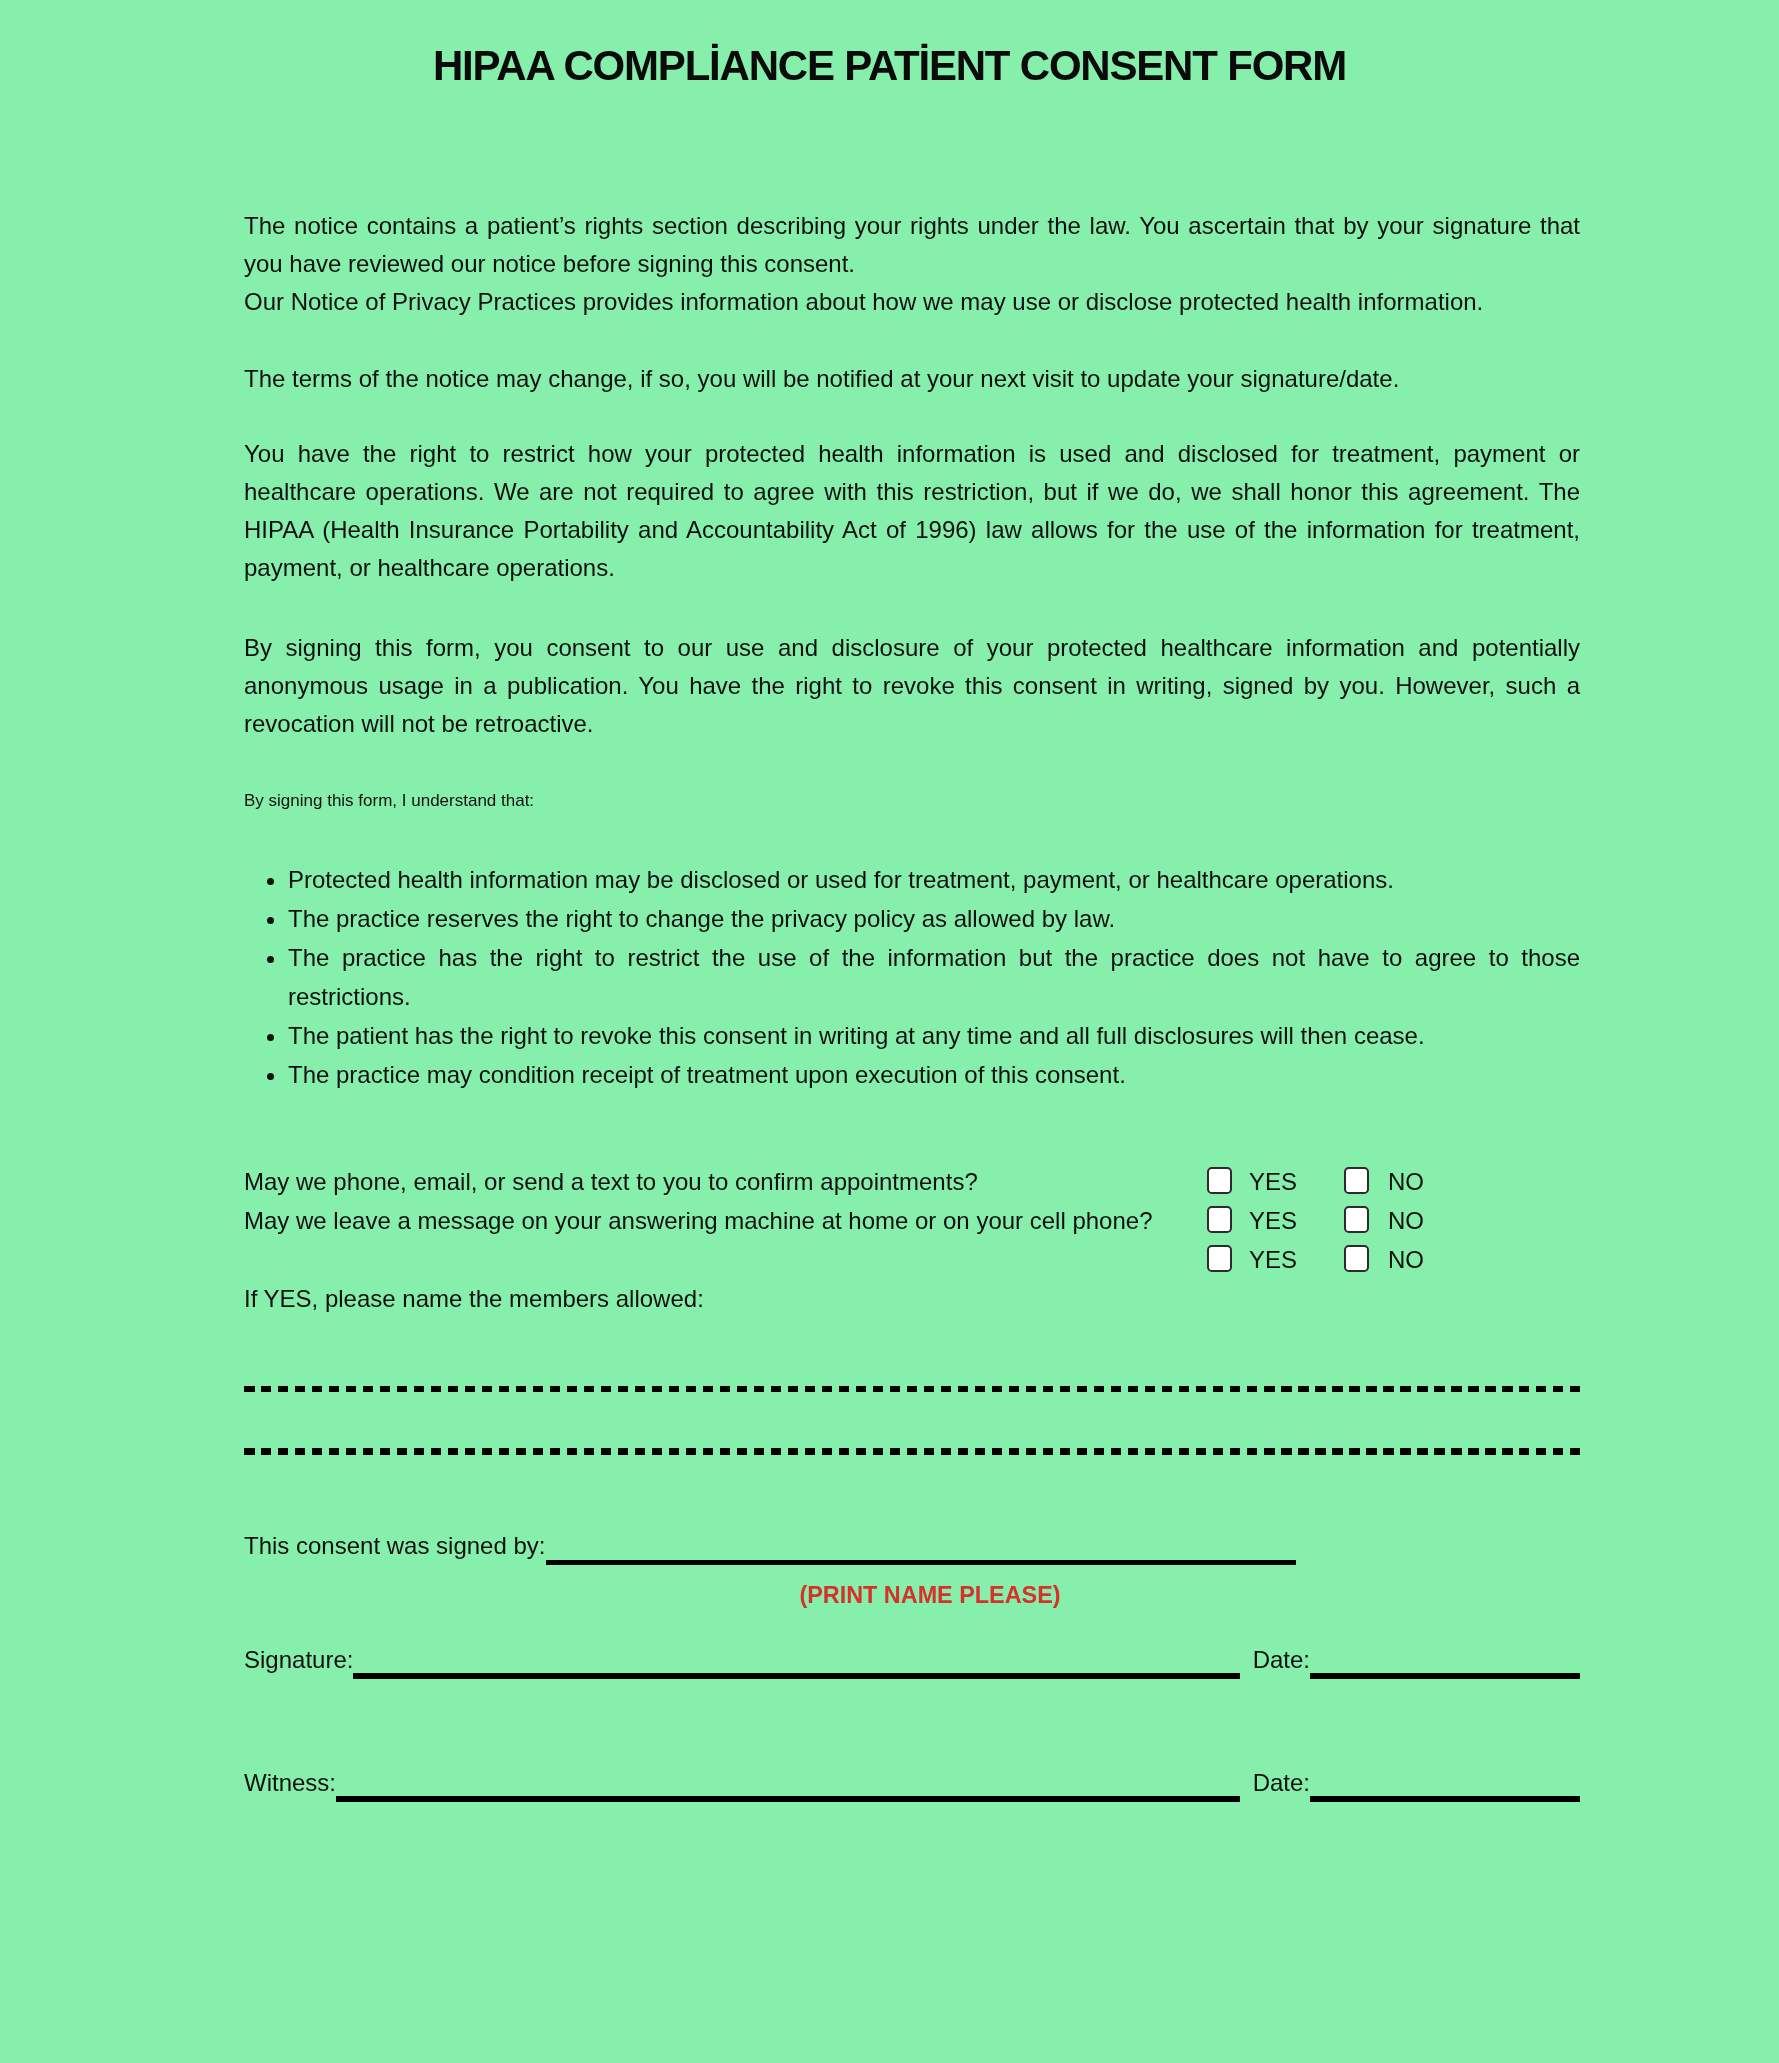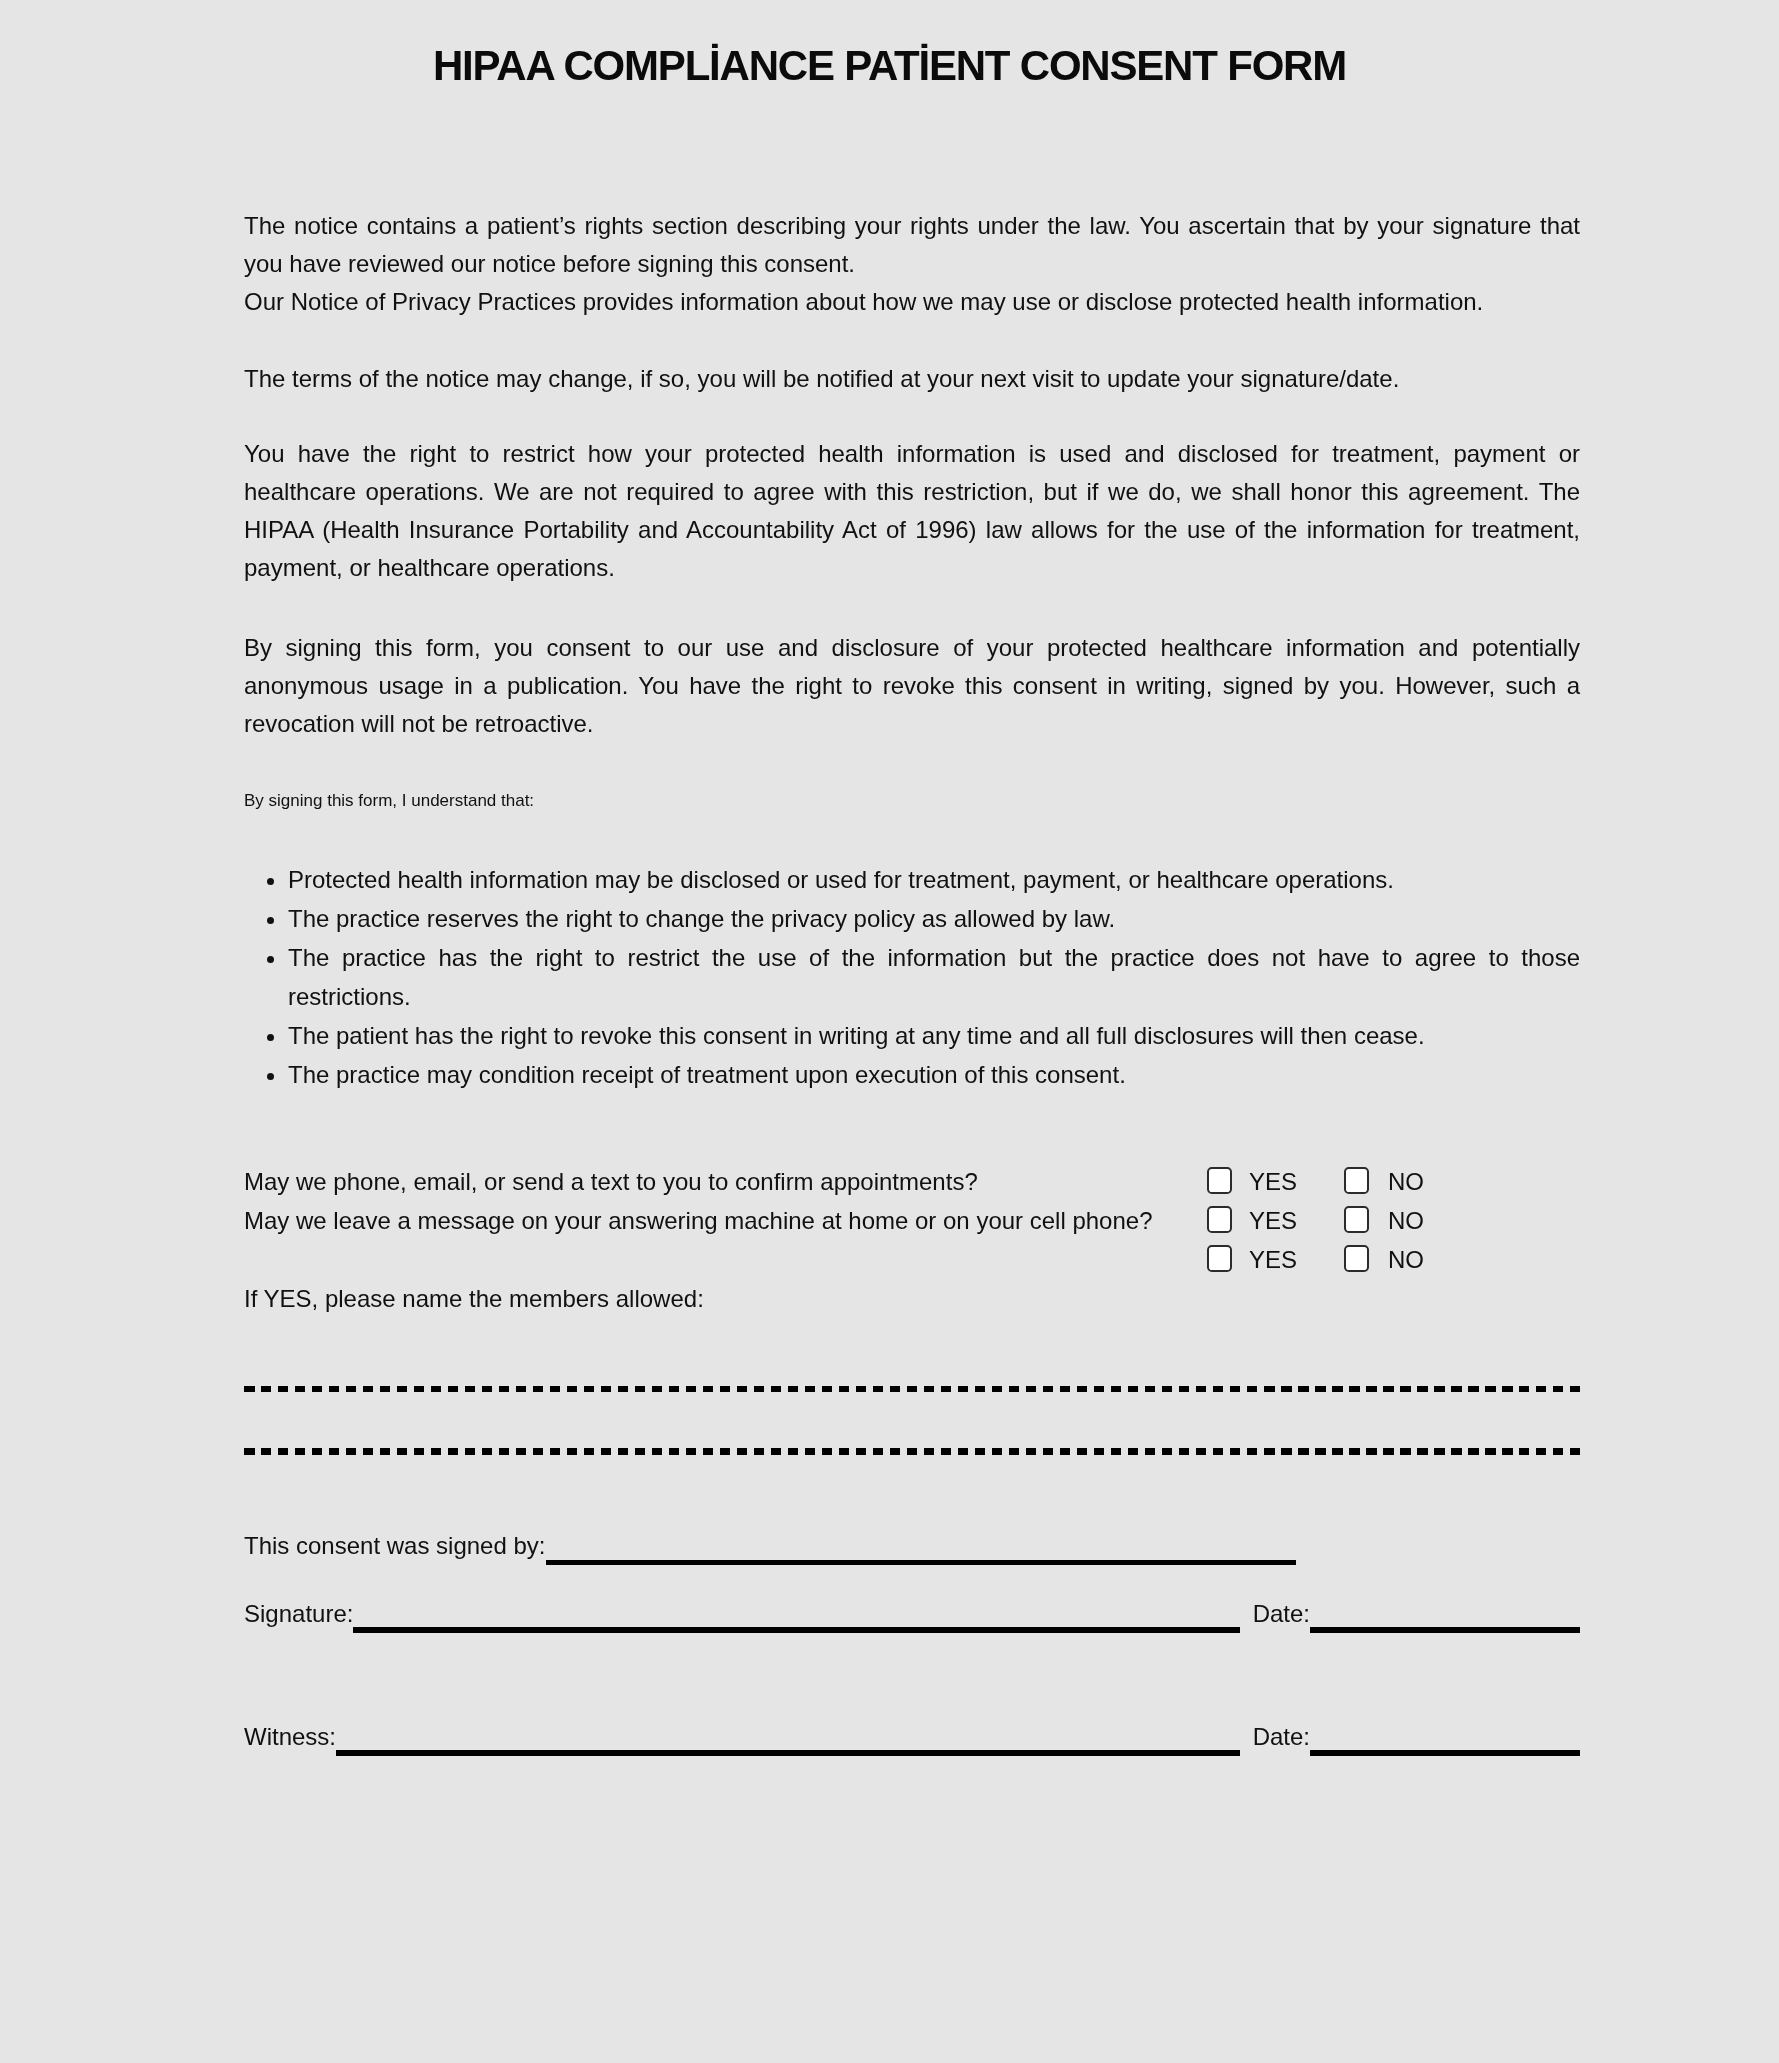--- a/index.html
+++ b/index.html
@@ -1,20 +1,20 @@
 <!DOCTYPE html>
 <html style="font-size:13px"><head>
 <meta charset="utf-8">
 <style>
   html, body { margin: 0; padding: 0; background: #ffffff; }
   .page {
     position: relative;
     width: 1779px;
     height: 2064px;
-    background: #e5e5e5;
+    background: #86efac;
     font-family: "Liberation Sans", sans-serif;
     font-size: 24px;
     color: #111111;
     overflow: hidden;
   }
   .form-title {
     position: absolute;
     top: 42px;
     left: 0;
     width: 1779px;
@@ -172,20 +172,21 @@
       <div class="if-yes">If YES, please name the members allowed:</div>
     </div>
 
     <div class="dash-line dash-1"></div>
     <div class="dash-line dash-2"></div>
 
     <div class="consent-row">
       <span class="lbl">This consent was signed by:</span>
       <span class="fill-line name-line"></span>
     </div>
+    <div class="print-hint" style="color: rgb(216, 49, 42);">(PRINT NAME PLEASE)</div>
 
     <div class="sig-row row-signature">
       <span class="lbl">Signature:</span>
       <span class="grow-line"></span>
       <span class="date-lbl">Date:</span>
       <span class="date-line"></span>
     </div>
 
     <div class="sig-row row-witness">
       <span class="lbl">Witness:</span>

